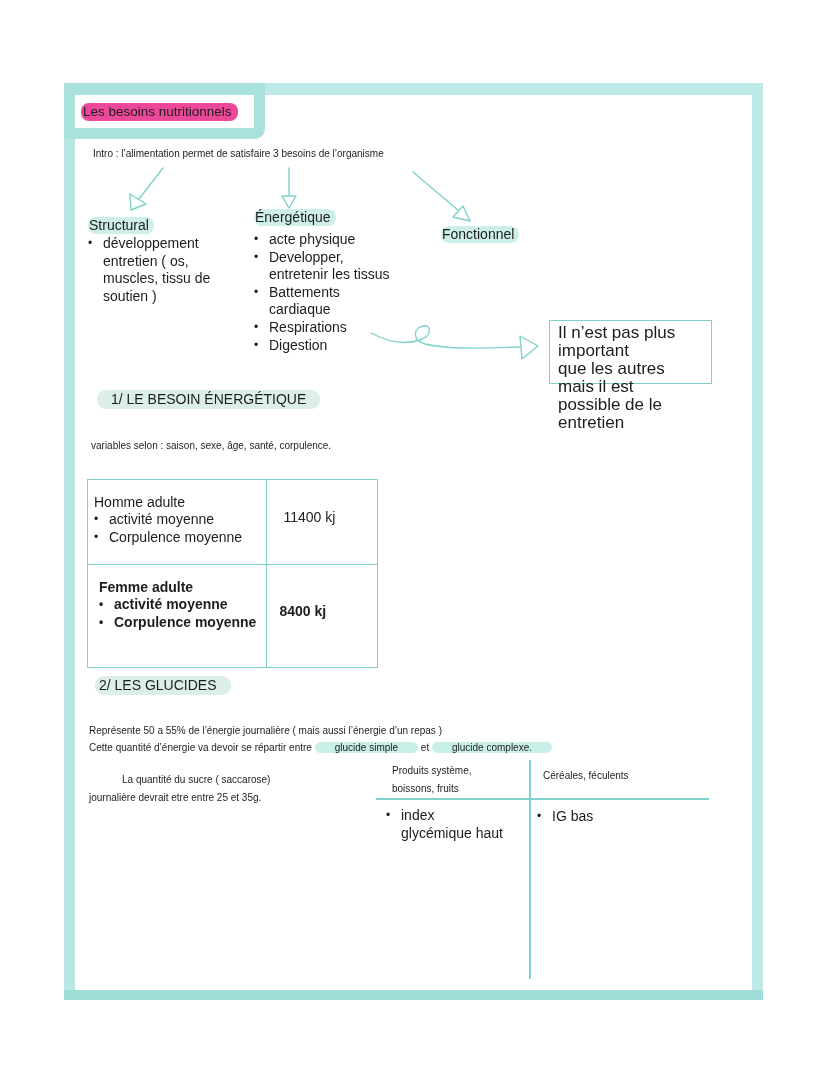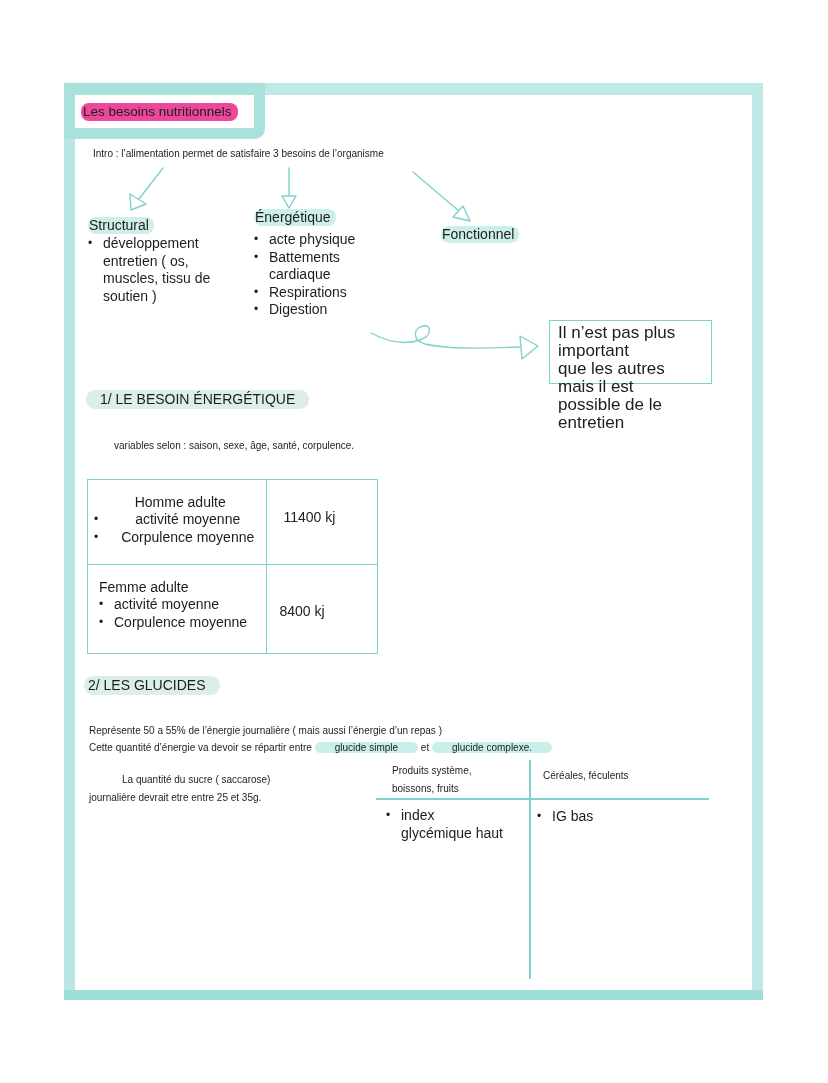--- a/index.html
+++ b/index.html
@@ -68,21 +68,21 @@
     }
 
     .callout {
       position: absolute; left: 549px; top: 320px; width: 163px; height: 64px;
       border: 1.5px solid #7fd1cb;
       padding: 3px 8px;
       font-size: 17px; line-height: 18px;
     }
 
     .section-head {
-      position: absolute; font-size: 14px; line-height: 18px; white-space: nowrap;
+      position: absolute; font-size: 14px; line-height: 18px; white-space: nowrap; margin-left: 11px;
     }
 
     
     .energy-table {
       position: absolute; left: 87px; top: 479px; width: 291px; height: 174px;
       border-collapse: collapse;
     }
     .energy-table td {
       border: 1.5px solid #7fd1cb; vertical-align: top;
       font-size: 14px; line-height: 18px;
@@ -149,57 +149,58 @@
       <span>muscles, tissu de</span><br>
       <span>soutien )</span>
     </li>
   </ul>
 
   <div class="col-head" style="left:254px; top:196px;margin-top:12px;">
     <span class="hl">Énergétique</span>
   </div>
   <ul class="bullets" style="left:254px; top:231px;">
     <li><span>acte physique</span></li>
+    <li><span> Developper,</span><br><span>entretenir les tissus</span></li>
     <li><span>Battements</span><br><span>cardiaque</span></li>
     <li><span>Respirations</span></li>
     <li><span>Digestion</span></li>
   </ul>
 
   <div class="col-head" style="left:441px; top:225px;">
     <span class="hl">Fonctionnel</span>
   </div>
 
   <div class="callout">
     <span>Il n’est pas plus important</span><br>
     <span>que les autres mais il est</span><br>
     <span>possible de le entretien</span>
   </div>
 
   <div class="section-head" style="left:86px; top:390px;">
     <span class="hl-soft">1/ LE BESOIN ÉNERGÉTIQUE</span>
   </div>
-  <div class="txt" style="left:91px; top:437px;margin-left:23px;">variables selon : saison, sexe, âge, santé, corpulence.</div>
+  <div class="txt" style="left:91px; top:437px;">variables selon : saison, sexe, âge, santé, corpulence.</div>
 
   <table class="energy-table">
     <tbody>
         <tr style="height:85px;">
       <td class="label">
-        <div style="padding:13px 0 0 6px;text-align:center;">
+        <div style="padding:13px 0 0 6px;">
           <div>Homme adulte</div>
           <ul class="bullets" style="position:static;">
             <li><span>activité moyenne</span></li>
             <li><span>Corpulence moyenne</span></li>
           </ul>
         </div>
       </td>
       <td class="val">
         <div style="padding:28px 0 0 16px;">11400 kj</div>
       </td>
     </tr>
-    <tr style="height:89px;">
+    <tr style="height:103px;font-weight:bold;">
       <td class="label">
         <div style="padding:13px 0 0 11px;">
           <div>Femme adulte</div>
           <ul class="bullets" style="position:static;">
             <li><span>activité moyenne</span></li>
             <li><span>Corpulence moyenne</span></li>
           </ul>
         </div>
       </td>
       <td class="val">

